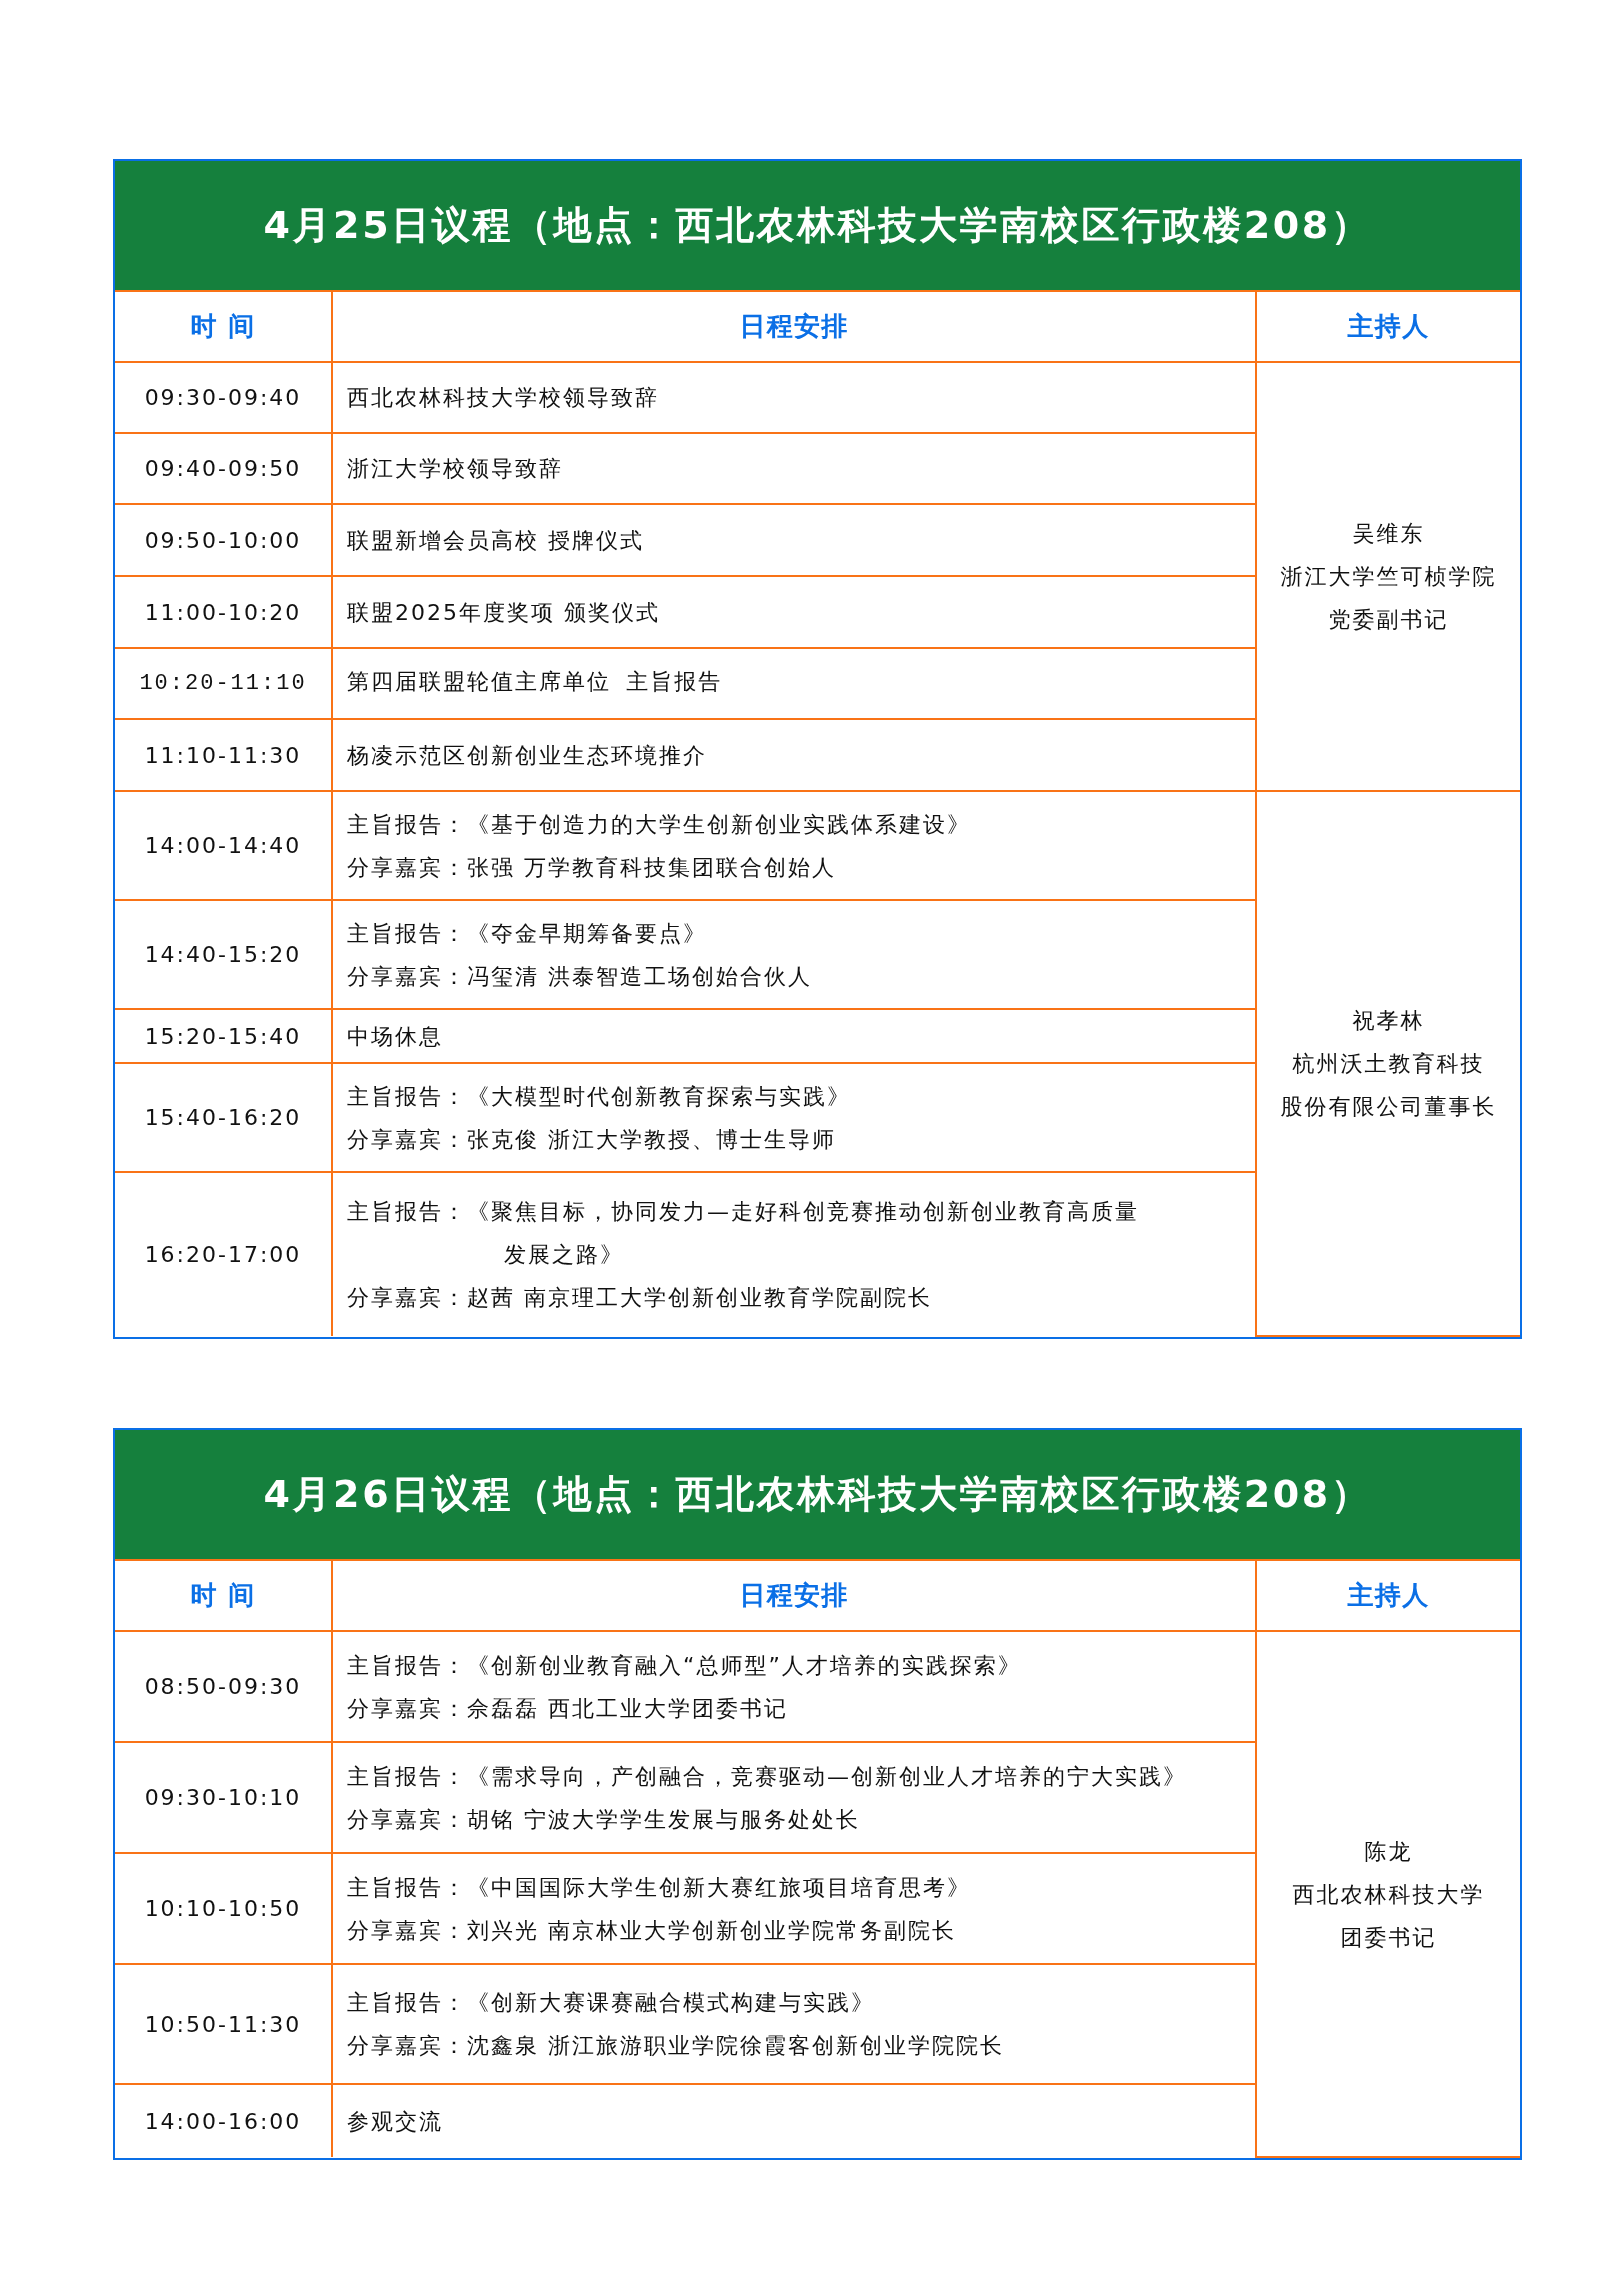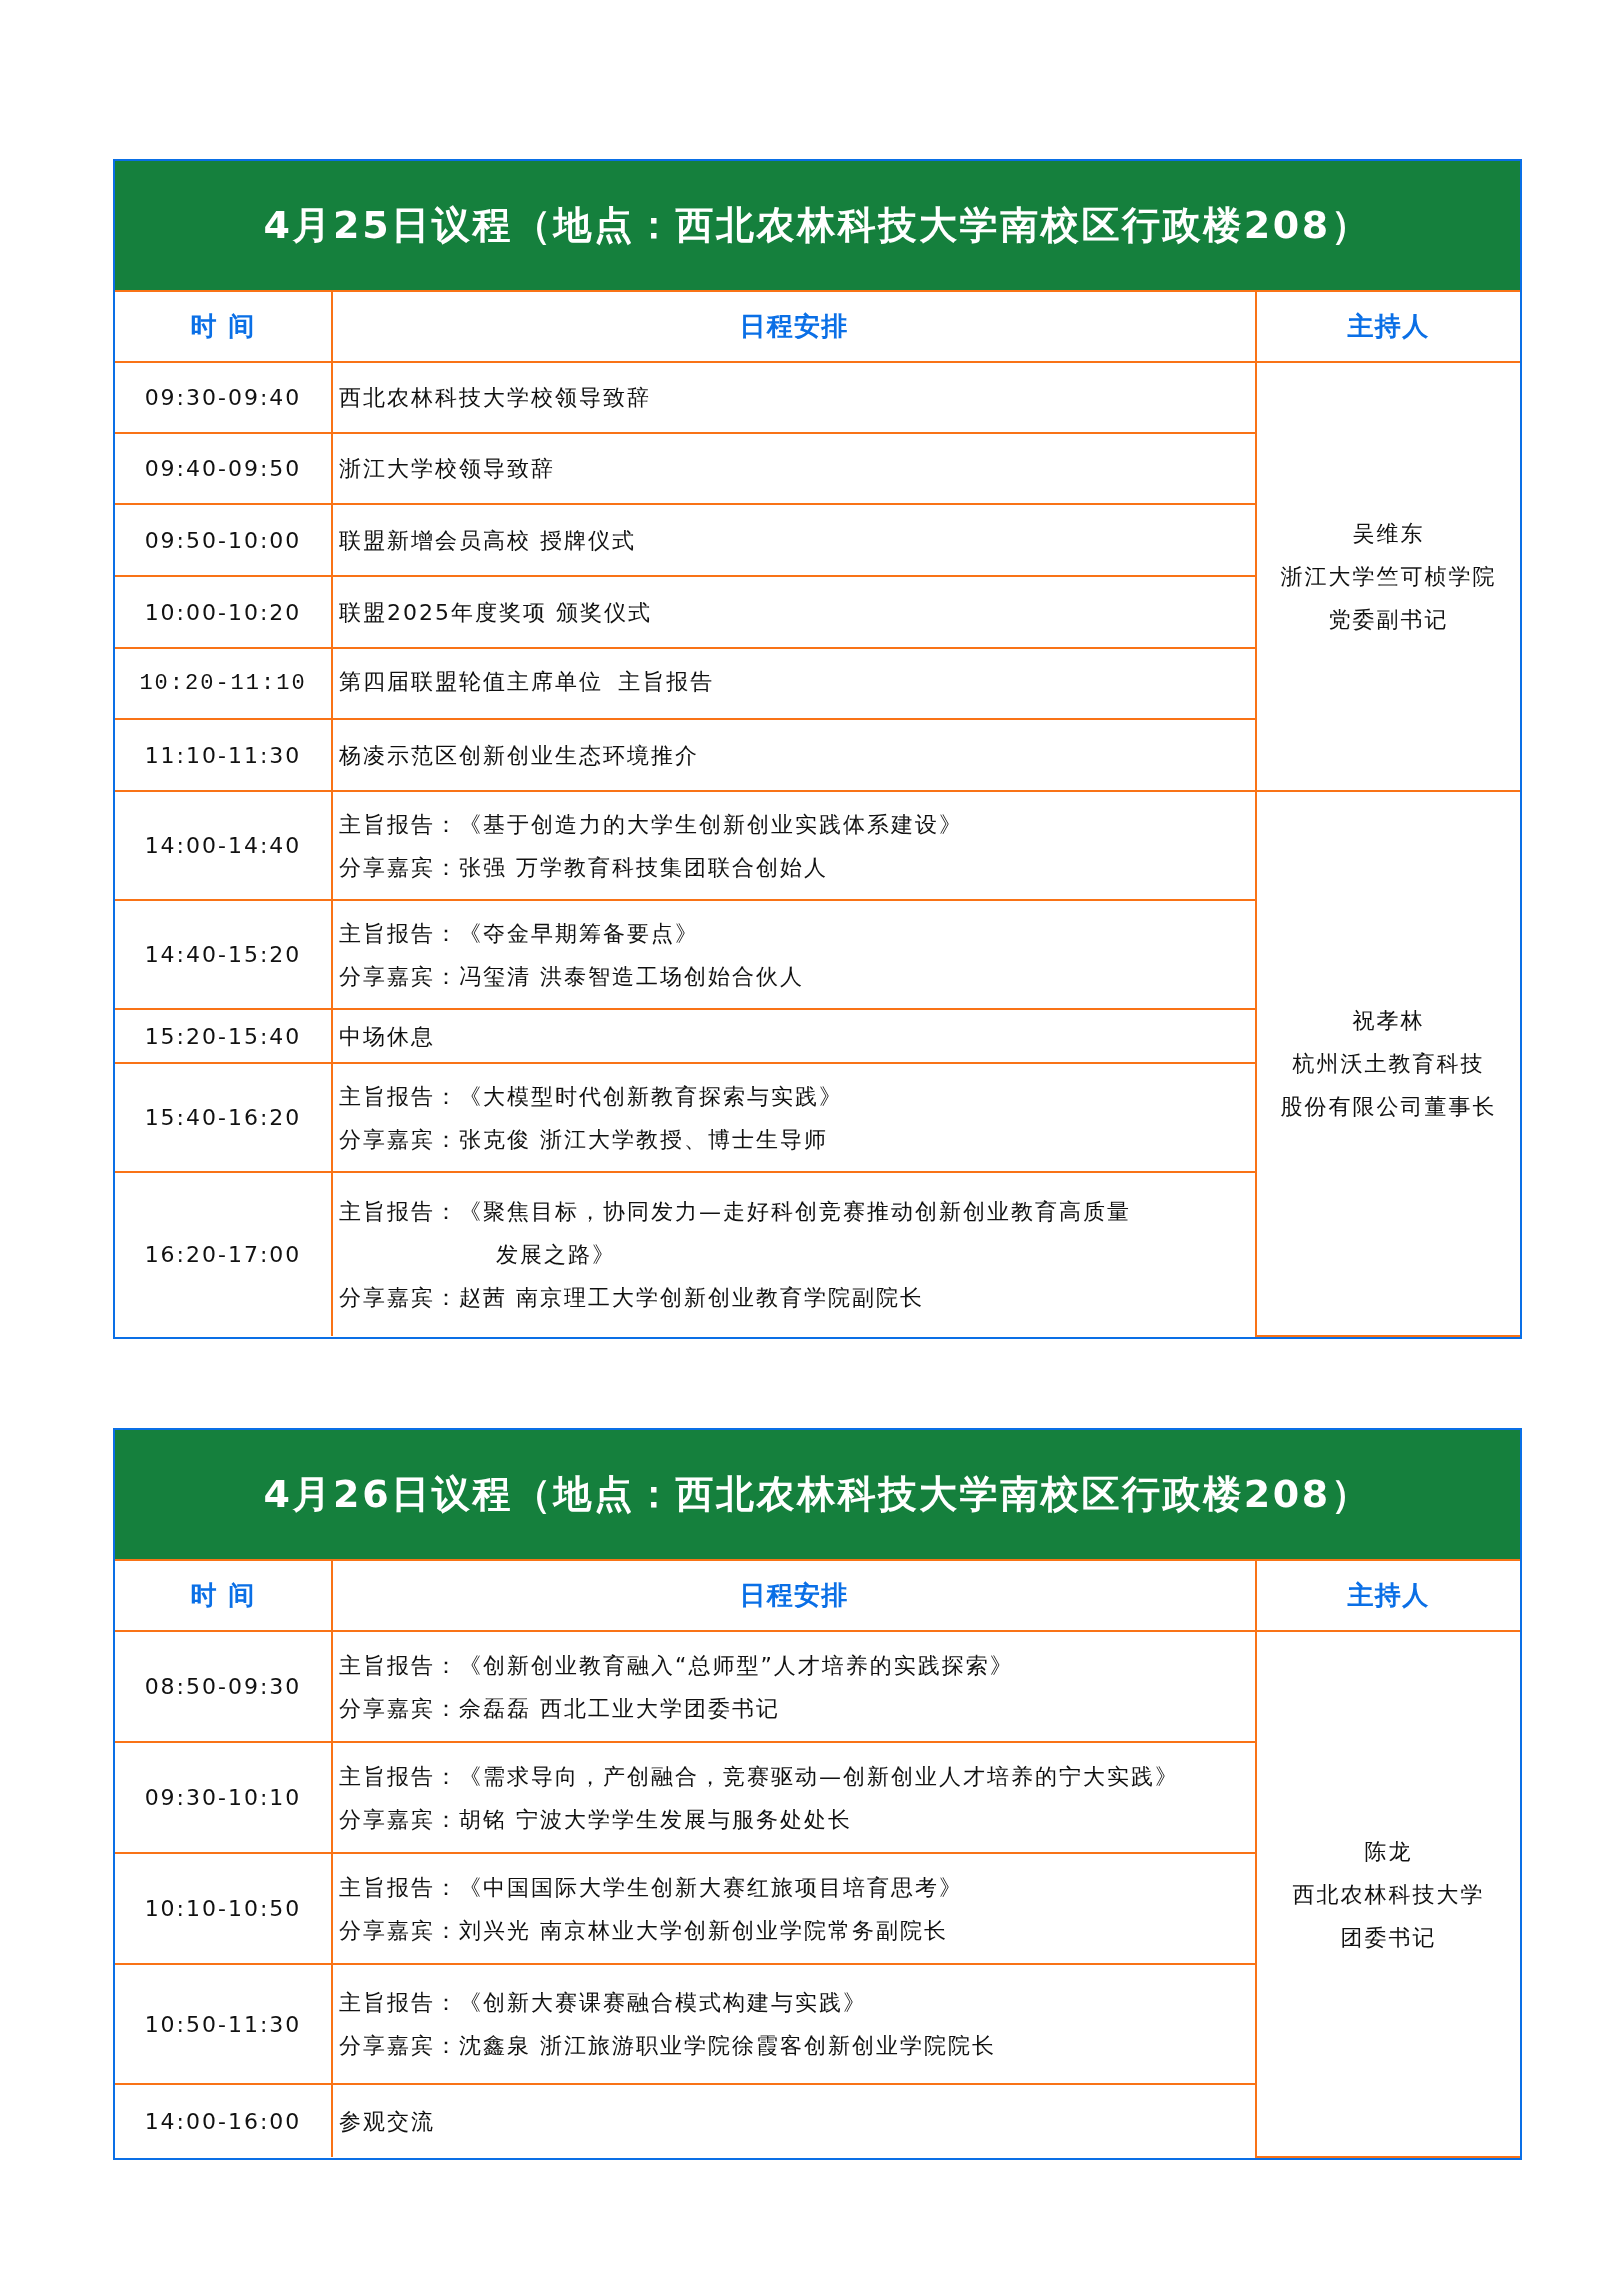--- a/index.html
+++ b/index.html
@@ -4,21 +4,21 @@
 <style>
   html, body { margin: 0; padding: 0; background: #ffffff; }
   body { width: 1623px; height: 2295px; position: relative; font-family: "DejaVu Sans", "Liberation Sans", sans-serif; color: #111; }
   .agenda { position: absolute; left: 113px; width: 1409px; border: 2px solid #0a6fe6; box-sizing: border-box; }
   .title-bar { background: #15803d; color: #fff; height: 129px; display: flex; align-items: center; justify-content: center; font-weight: bold; font-size: 38px; letter-spacing: 2.6px; }
   table { border-collapse: collapse; width: 100%; table-layout: fixed; }
   th, td { border: 2px solid #f97316; }
   th { color: #0a6fe6; font-weight: bold; font-size: 26px; height: 67px; letter-spacing: 1.3px; }
   td { font-size: 22px; letter-spacing: 2px; }
   td.time { text-align: center; letter-spacing: 2px; }
-  td.content { padding-left: 6px; line-height: 43px; }
+  td.content { padding-left: 14px; line-height: 43px; }
   td.host { text-align: center; line-height: 43px; vertical-align: middle; border-radius: 28px; }
   tr > *:first-child { border-left: none; }
   tr > *:last-child { border-right: none; }
   tbody tr:last-child td { border-bottom: none; }
   .indent { padding-left: 157px; display: block; }
   .line { display: block; }
 </style>
 </head>
 <body>
 
@@ -55,21 +55,21 @@
             <span class="line">浙江大学校领导致辞</span>
           </td>
         </tr>
         <tr style="height: 72px;">
           <td class="time">09:50-10:00</td>
           <td class="content">
             <span class="line">联盟新增会员高校 授牌仪式</span>
           </td>
         </tr>
         <tr style="height: 72px;">
-          <td class="time">10:00-10:20</td>
+          <td class="time">11:00-10:20</td>
           <td class="content">
             <span class="line">联盟2025年度奖项 颁奖仪式</span>
           </td>
         </tr>
         <tr style="height: 71px; font-family: Liberation Mono, monospace;">
           <td class="time">10:20-11:10</td>
           <td class="content">
             <span class="line">第四届联盟轮值主席单位 主旨报告</span>
           </td>
         </tr>

